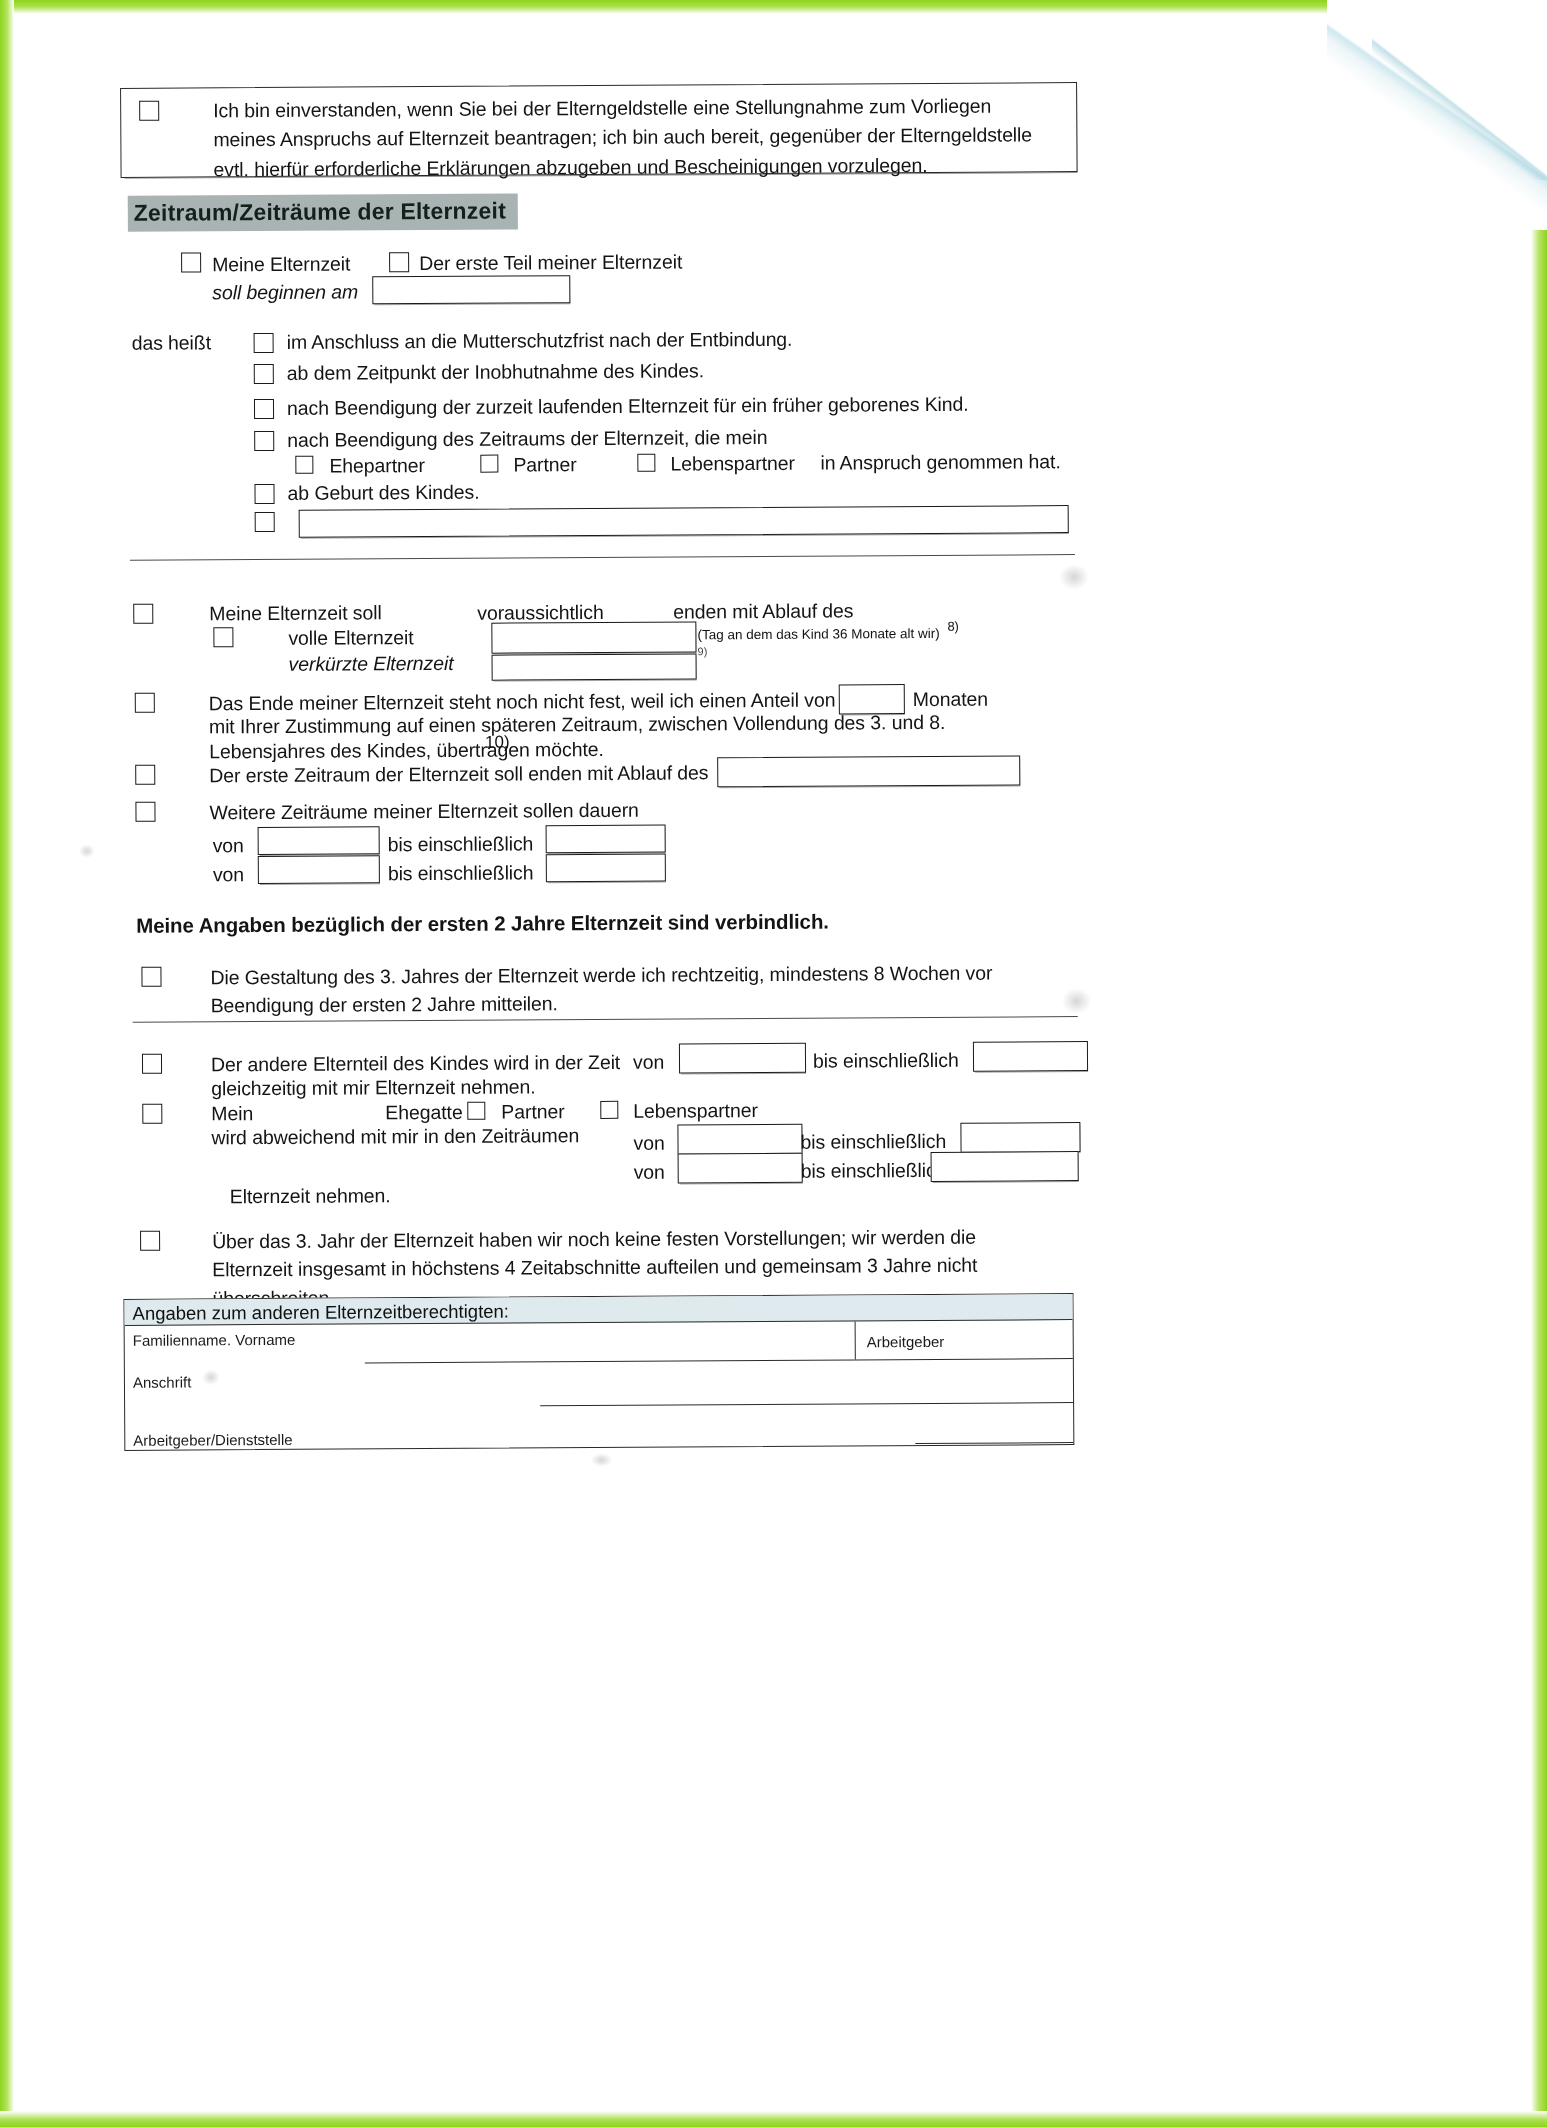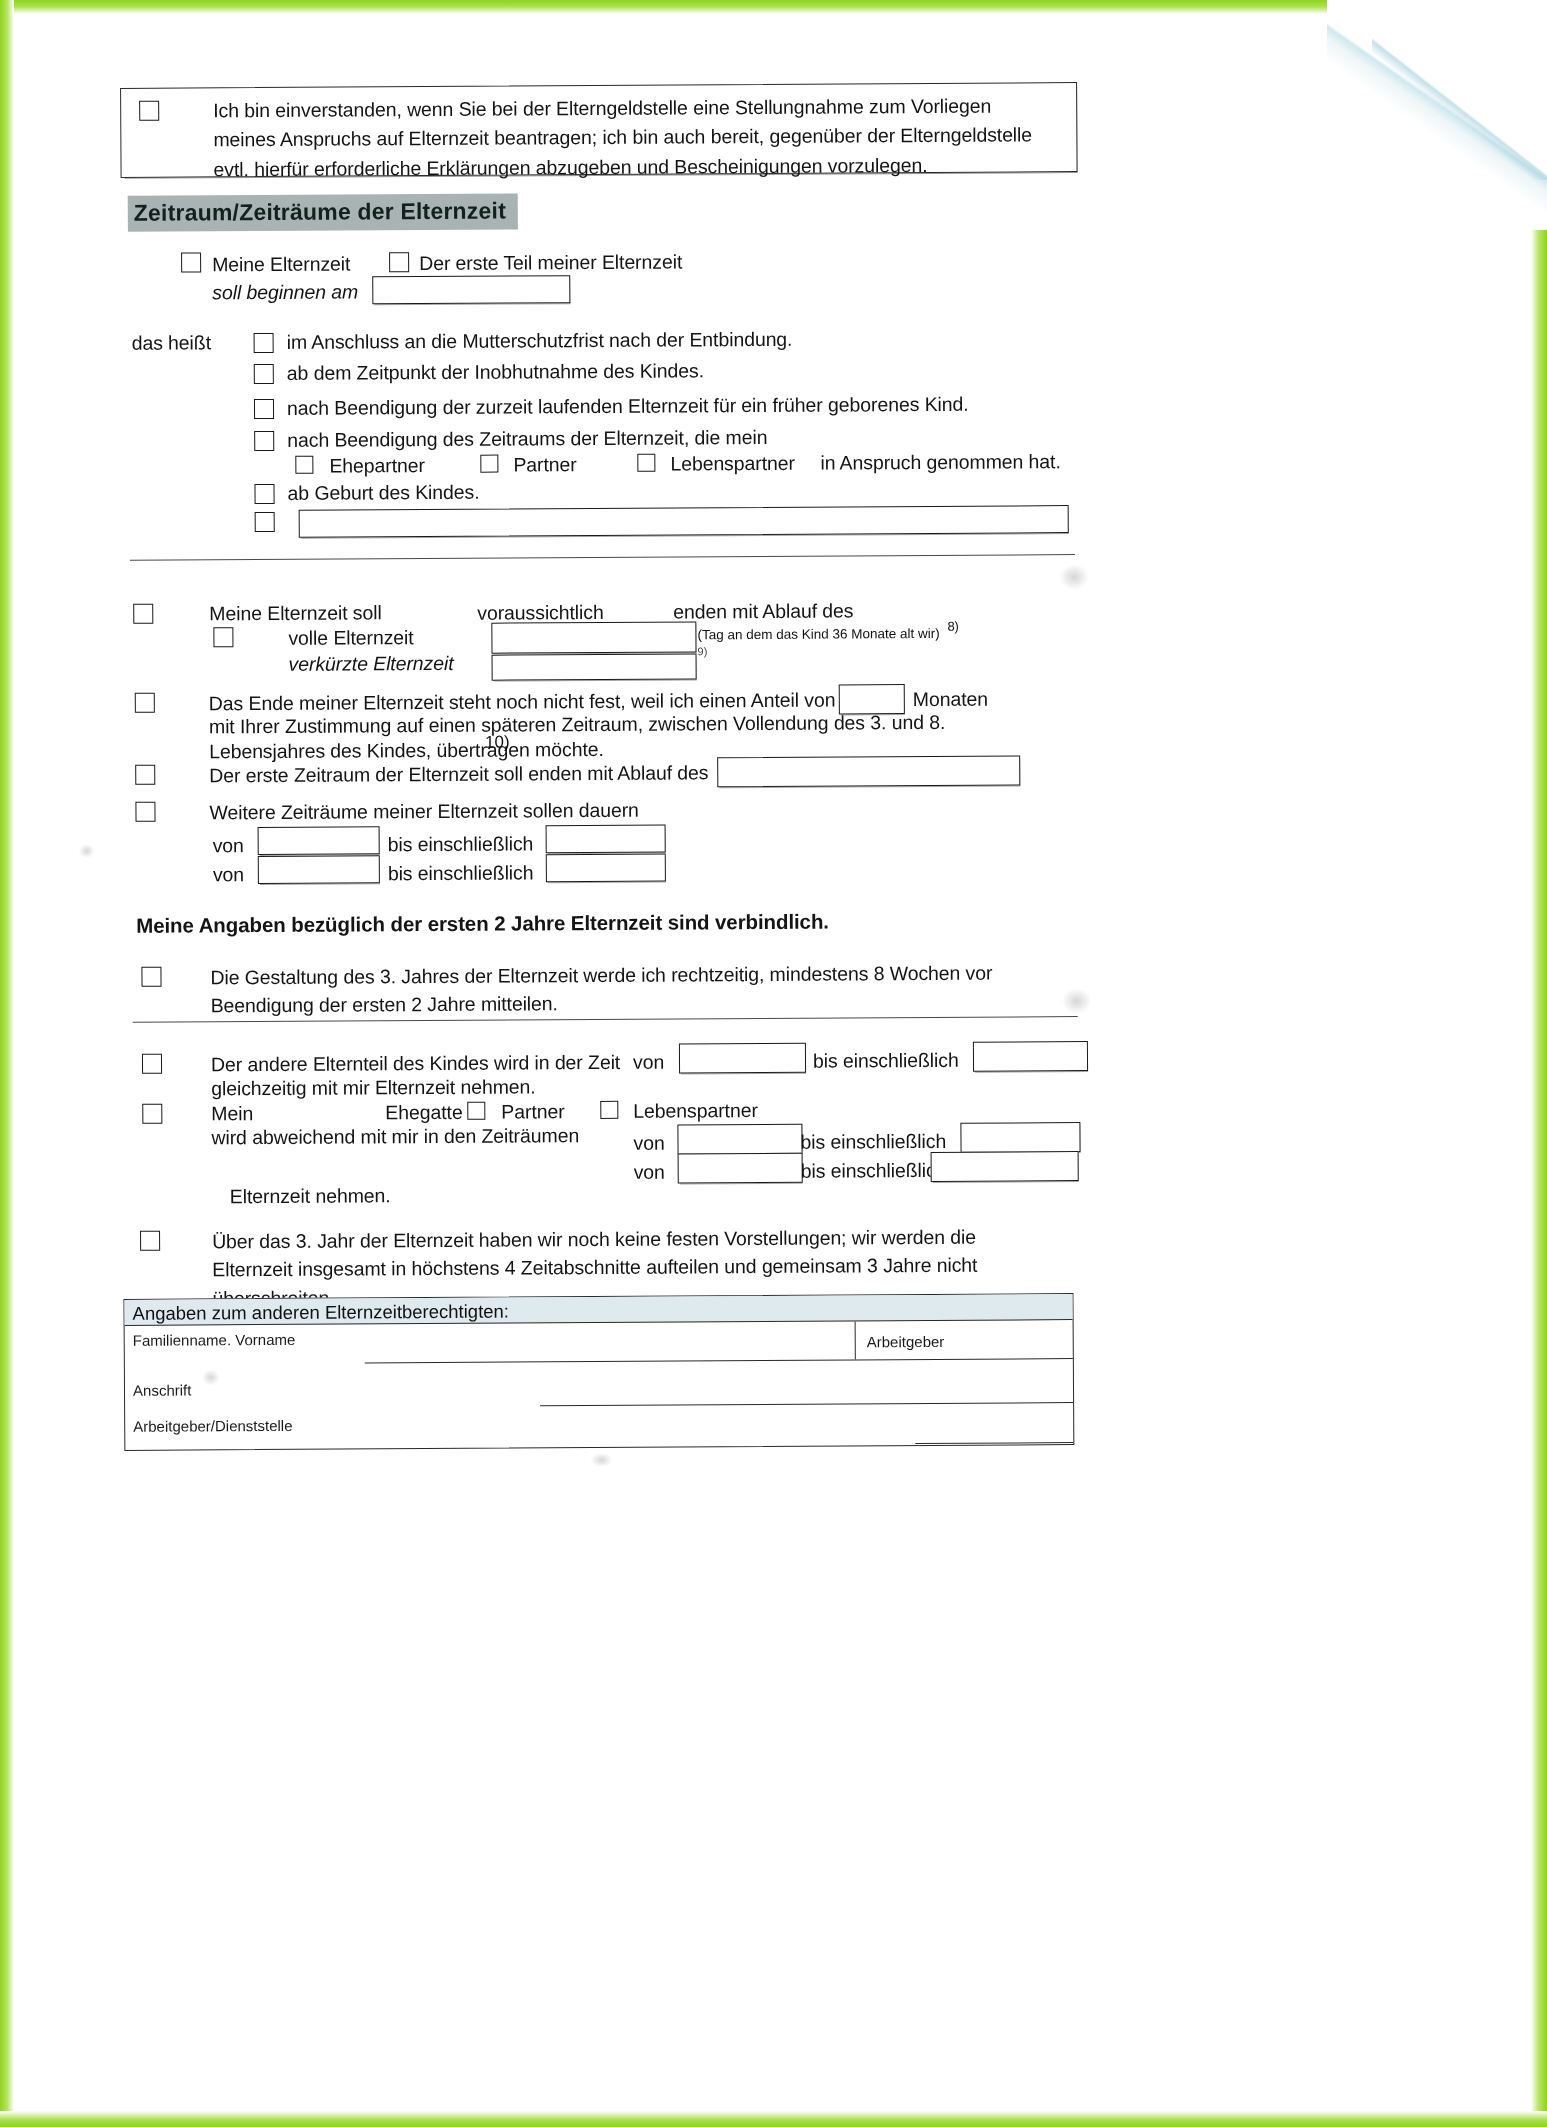--- a/index.html
+++ b/index.html
@@ -243,24 +243,24 @@
 
   <div class="btable">
     <div class="hdr">Angaben zum anderen Elternzeitberechtigten:</div>
 
     <div class="blabel" style="left:8px;top:32px;">Familienname. Vorname</div>
     <div class="blabel" style="left:742px;top:38px;">Arbeitgeber</div>
     <div class="bvline" style="left:730px;top:26px;height:38px;"></div>
     <div class="bline" style="left:240px;top:64px;width:490px;"></div>
     <div class="bline" style="left:730px;top:64px;width:218px;"></div>
 
-    <div class="blabel" style="left:8px;top:74px;margin-top:8px;">Anschrift</div>
+    <div class="blabel" style="left:8px;top:74px;">Anschrift</div>
     <div class="bline" style="left:415px;top:108px;width:533px;"></div>
 
-    <div class="blabel" style="left:8px;top:118px;">Arbeitgeber/Dienststelle</div>
+    <div class="blabel" style="left:8px;top:132px;">Arbeitgeber/Dienststelle</div>
     <div class="bline" style="left:790px;top:148px;width:158px;"></div>
 
     <span class="abs" style="left:240px;top:38px;width:480px;height:24px;"></span>
     <span class="abs" style="left:742px;top:58px;width:195px;height:22px;"></span>
     <span class="abs" style="left:420px;top:84px;width:500px;height:22px;"></span>
     <span class="abs" style="left:300px;top:125px;width:470px;height:22px;"></span>
   </div>
 
   <div class="smudge" style="left:80px;top:840px;width:16px;height:14px;"></div>
   <div class="smudge" style="left:588px;top:1452px;width:22px;height:14px;"></div>

